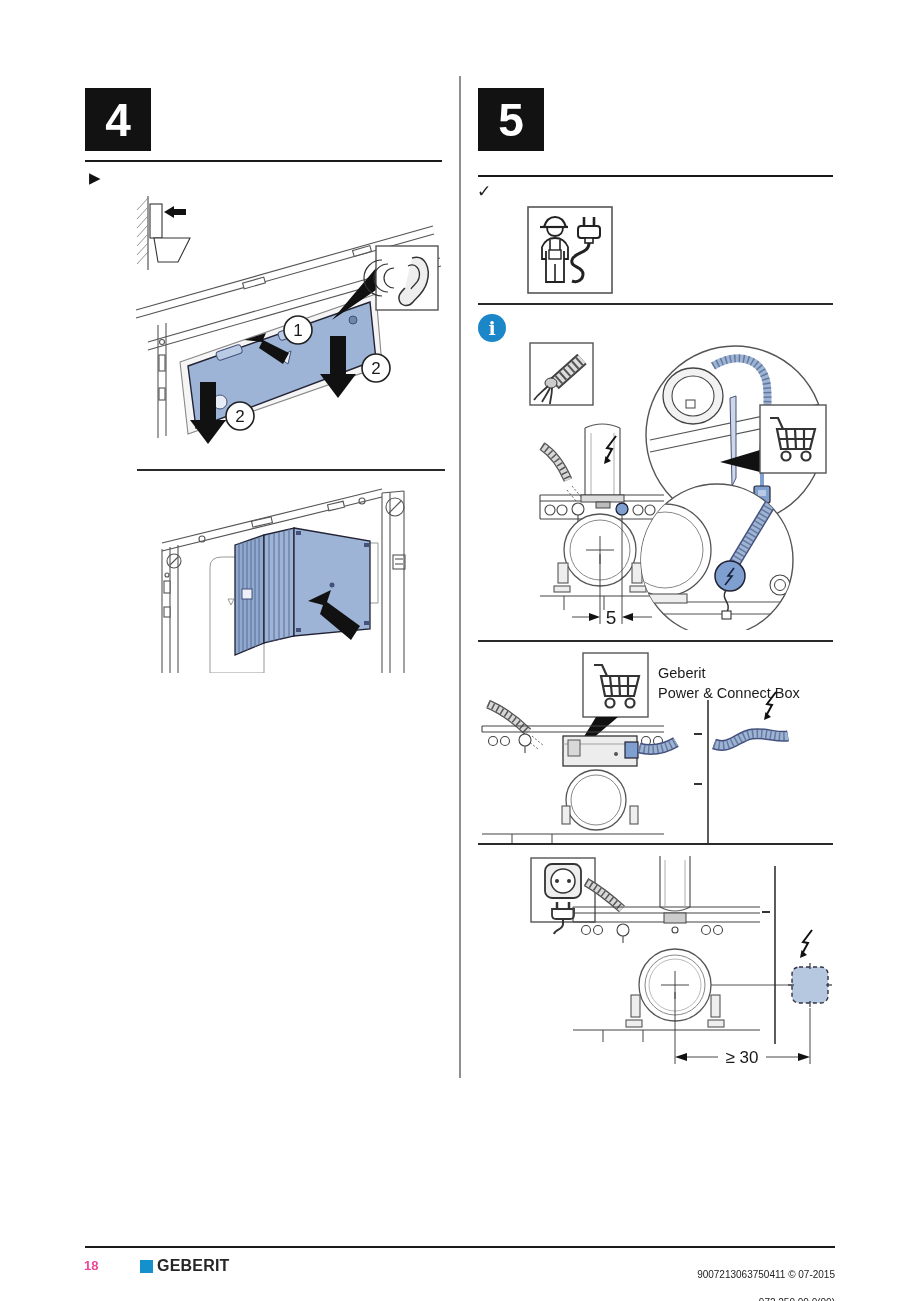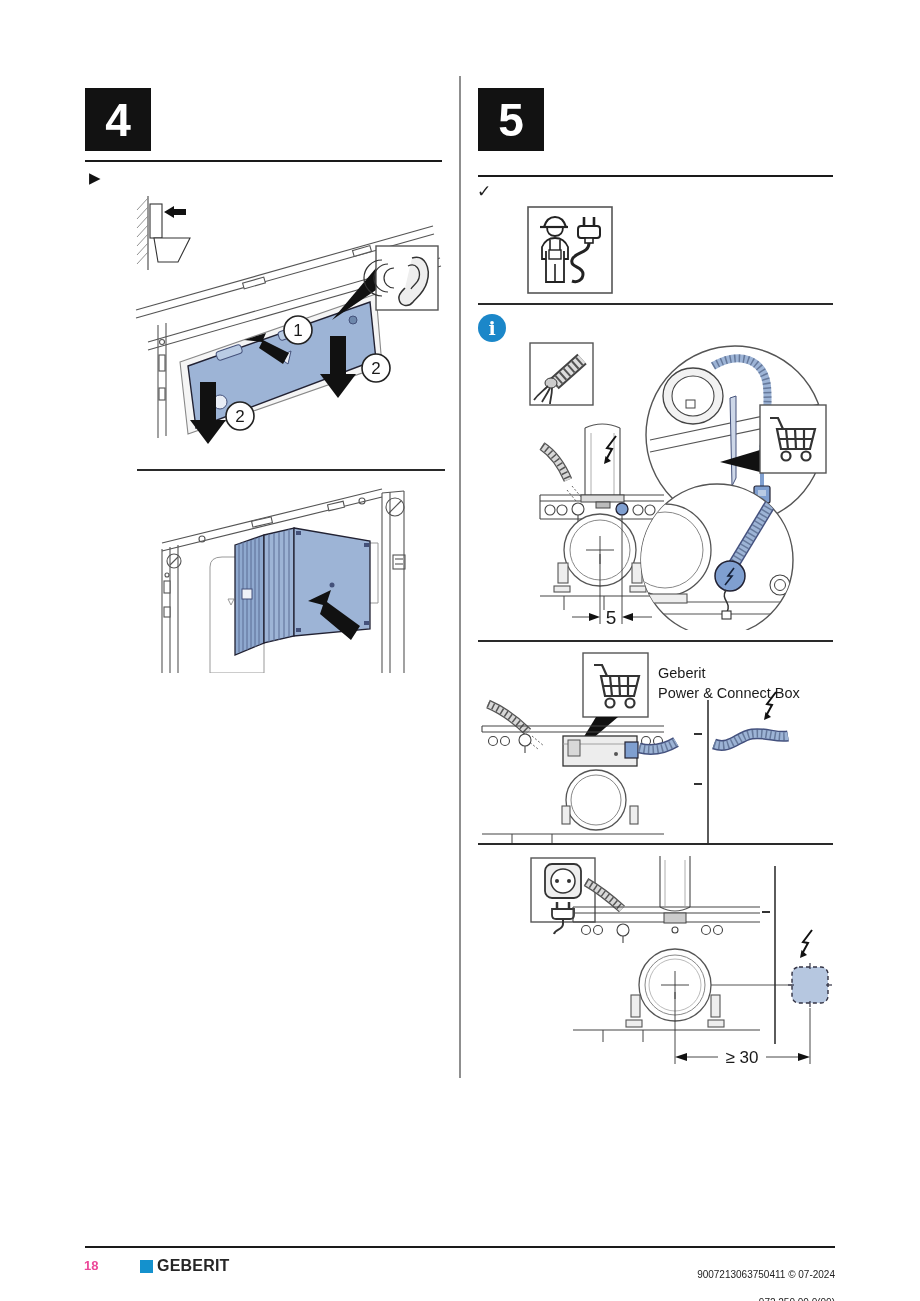--- a/index.html
+++ b/index.html
@@ -484,15 +484,15 @@
   </g>
 </svg>
 
 <div class="abs rule" style="left:85px;top:1246px;width:750px;height:2px;"></div>
 <div class="abs footer-page" style="left:84px;top:1258px;">18</div>
 <div class="abs logo" style="left:140px;top:1257px;">
   <span class="sq"></span>
   <span class="word">GEBERIT</span>
 </div>
 <div class="abs docref" style="left:560px;top:1254px;width:275px;">
-  <span>9007213063750411 © 07-2024</span><br>
+  <span>9007213063750411 © 07-2015</span><br>
   <span>972.250.00.0(00)</span>
 </div>
 
 </body></html>

